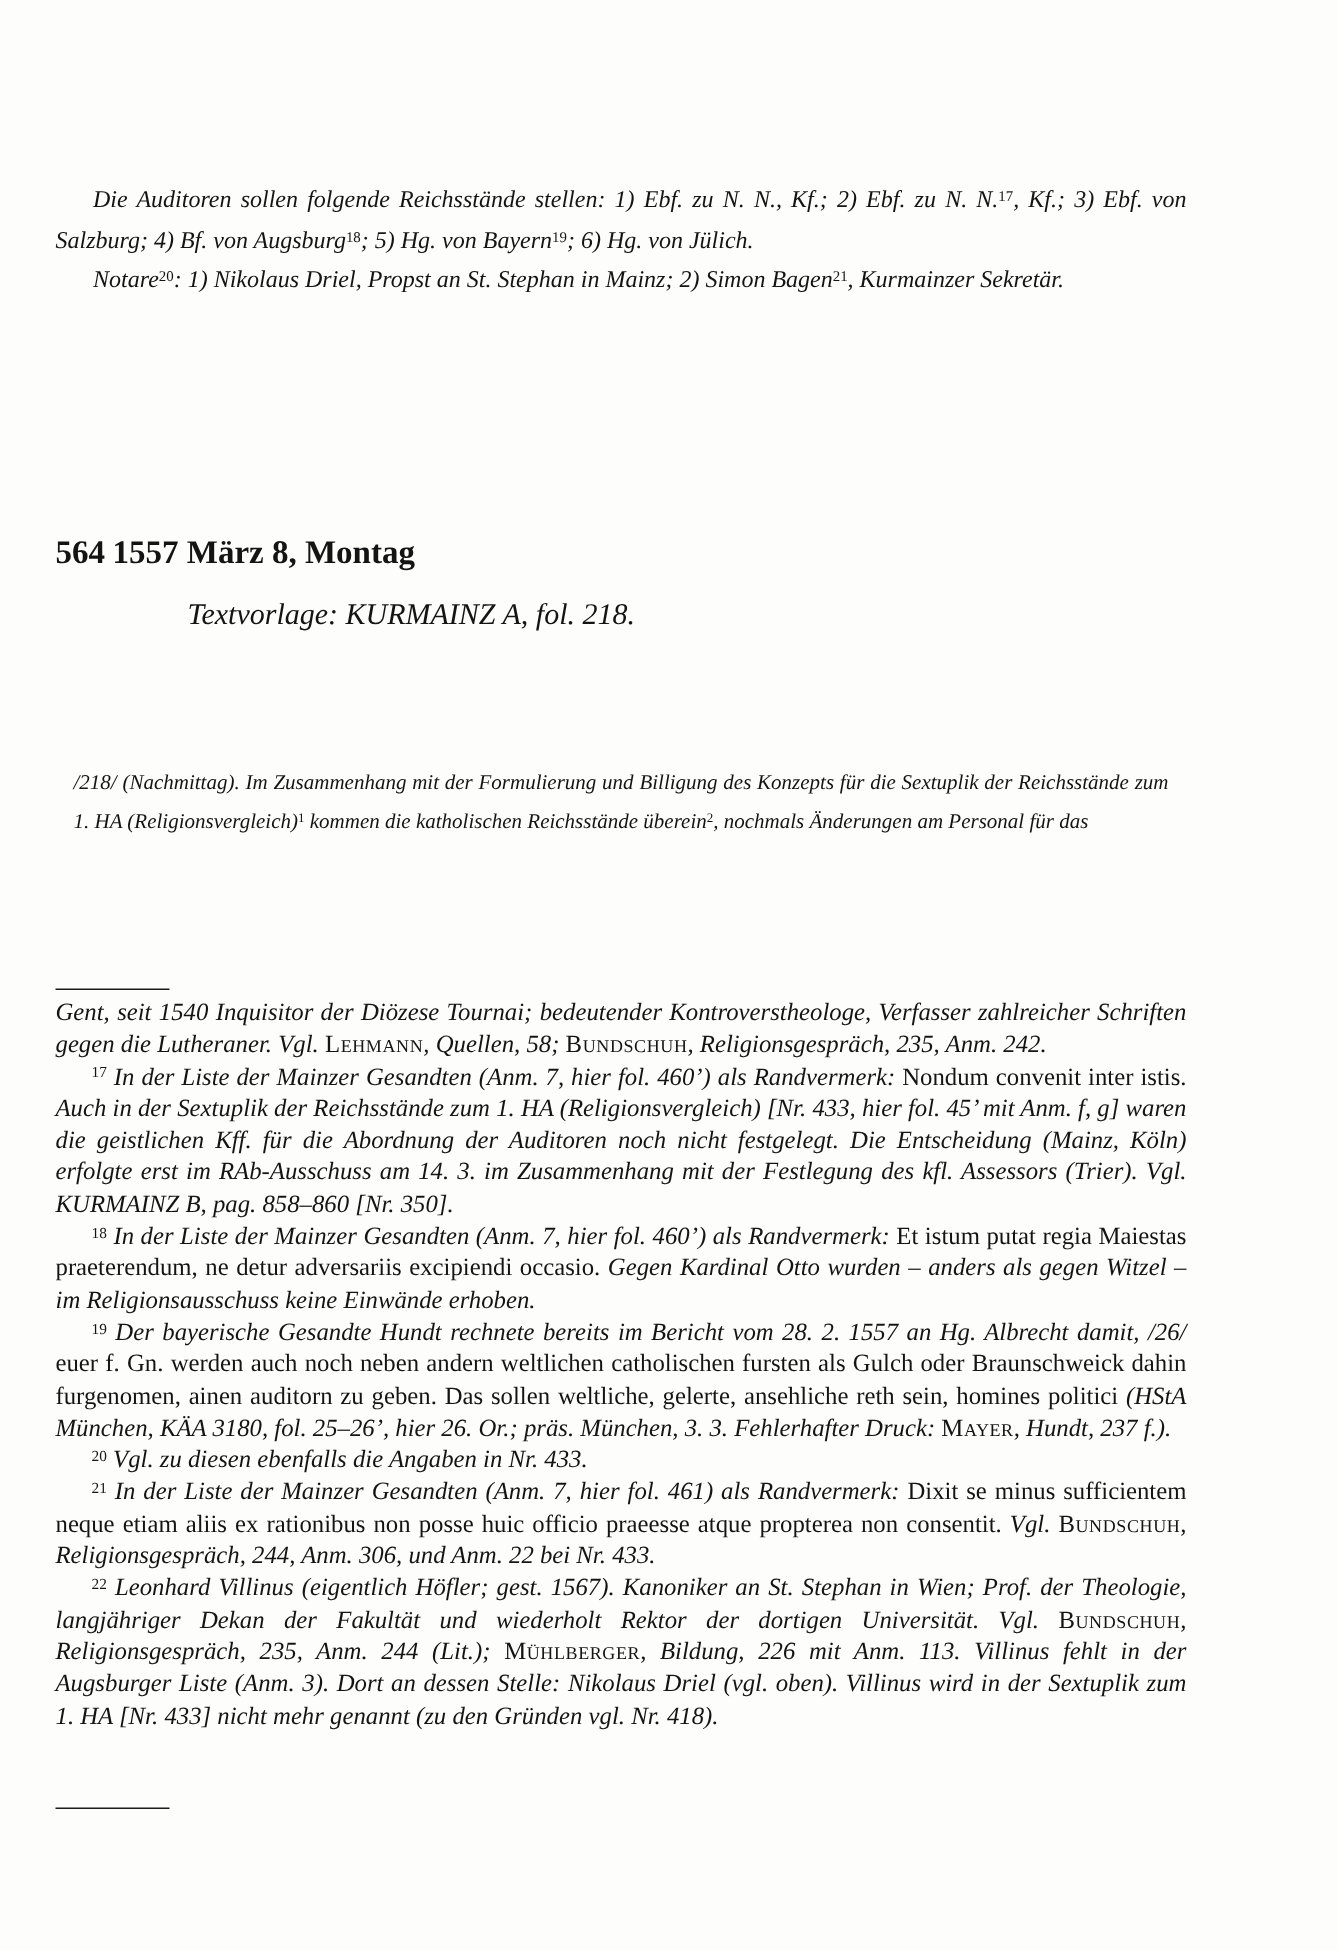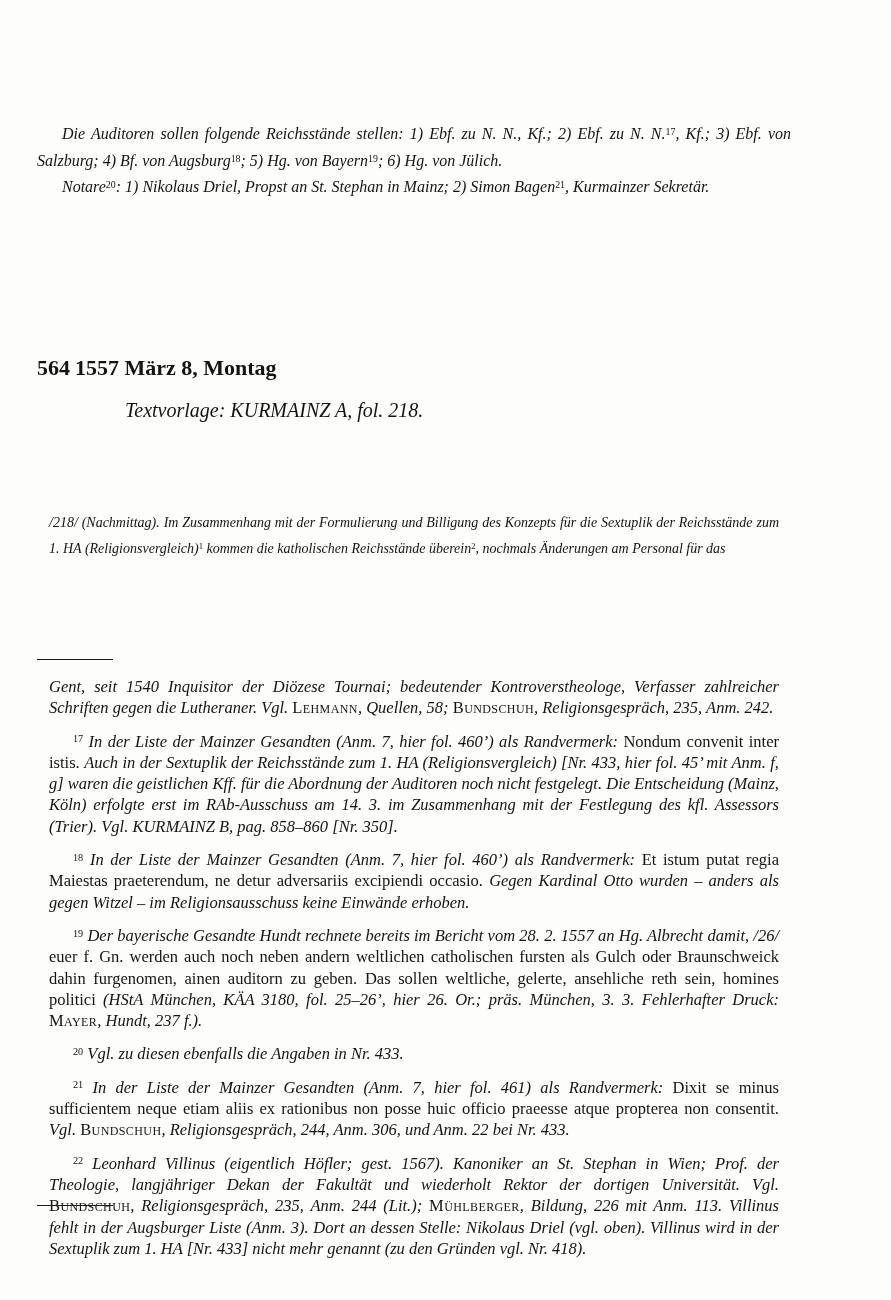--- a/index.html
+++ b/index.html
@@ -33,21 +33,21 @@
   
   .opening-block{top:498px;}
   .opening-block p{margin:12px;font-size:14px;line-height:25.8px;text-align:justify;hyphens:none;}
 
   
   .fn-rule{position:absolute;left:37px;width:76px;height:0;border-top:1.6px solid #1a1a1a;}
   .fn-rule.rule-1{top:659px;}
   .fn-rule.rule-2{top:1205px;}
 
   
-  .fnblock p{margin:12px;font-size:16.5px;line-height:21.3px;text-align:justify;text-indent:24px;hyphens:none;}
+  .fnblock p{margin:0;font-size:16.5px;line-height:21.3px;text-align:justify;text-indent:24px;hyphens:none;}
   .fnblock p.cont{text-indent:0;}
   .fnblock-a{top:664px;}
   .fnblock-b{top:1210px;}
   .fnblock-b p{text-indent:26px;}
 
   
   .run-i{font-style:italic;}
   .run-r{font-style:normal;}
   .run-sc{font-style:normal;font-variant:small-caps;letter-spacing:.4px;}
   sup.run-sup{font-style:normal;font-size:.62em;line-height:0;vertical-align:baseline;position:relative;top:-.42em;}

